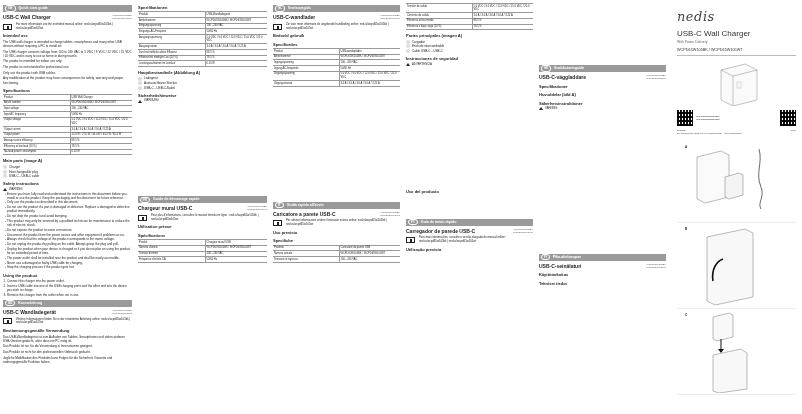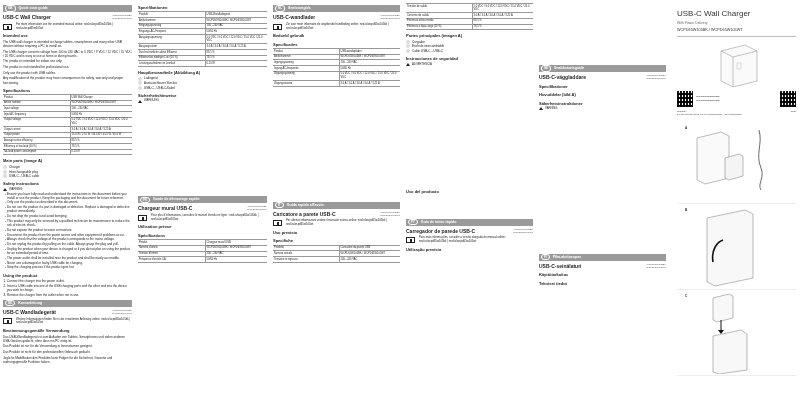--- a/index.html
+++ b/index.html
@@ -435,20 +435,21 @@
     </div>
   <div class="doc-title">
       <span>USB-C-seinälaturi</span>
       <span class="codes"><span>WCPD65W105BK</span><br><span>WCPD65W105WT</span></span>
     </div>
   <h3>Käyttötarkoitus</h3>
   <h3>Tekniset tiedot</h3>
 </div>
 
 <div class="col c6 cover">
+  <div class="logo">nedis</div>
   <div class="cover-title">USB-C Wall Charger</div>
   <div class="cover-sub">With Power Delivery</div>
   <div class="cover-models">WCPD65W105BK / WCPD65W105WT</div>
   <div class="product-img">
     <svg width="60" height="46" viewBox="0 0 60 46">
       <path d="M14 10 L38 4 L50 10 L50 40 L26 46 L14 40 Z" fill="#fafafa" stroke="#888" stroke-width="0.5"></path>
       <path d="M14 10 L26 16 L50 10 M26 16 L26 46" fill="none" stroke="#888" stroke-width="0.5"></path>
       <rect x="30" y="22" width="4" height="6" fill="none" stroke="#aaa" stroke-width="0.4"></rect>
     </svg>
   </div>

